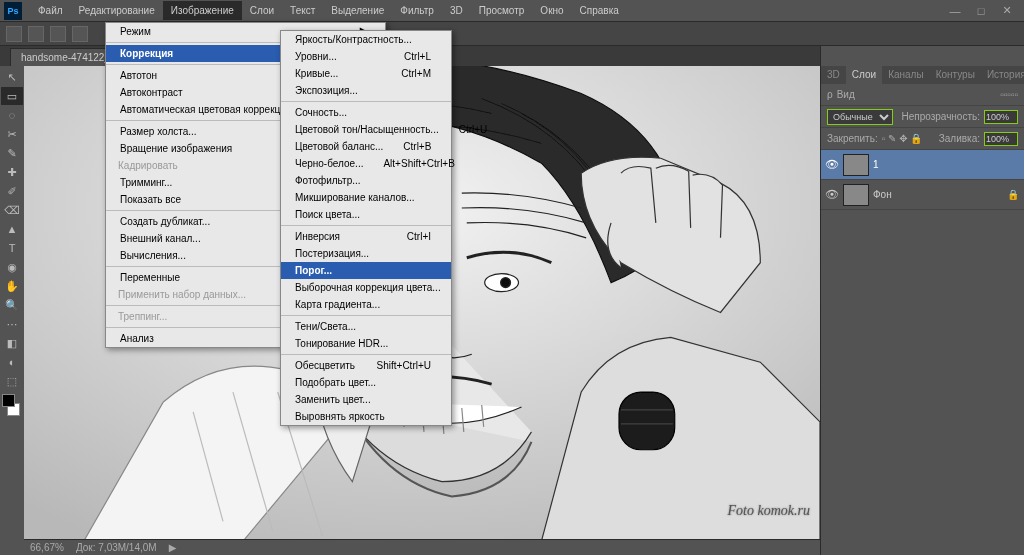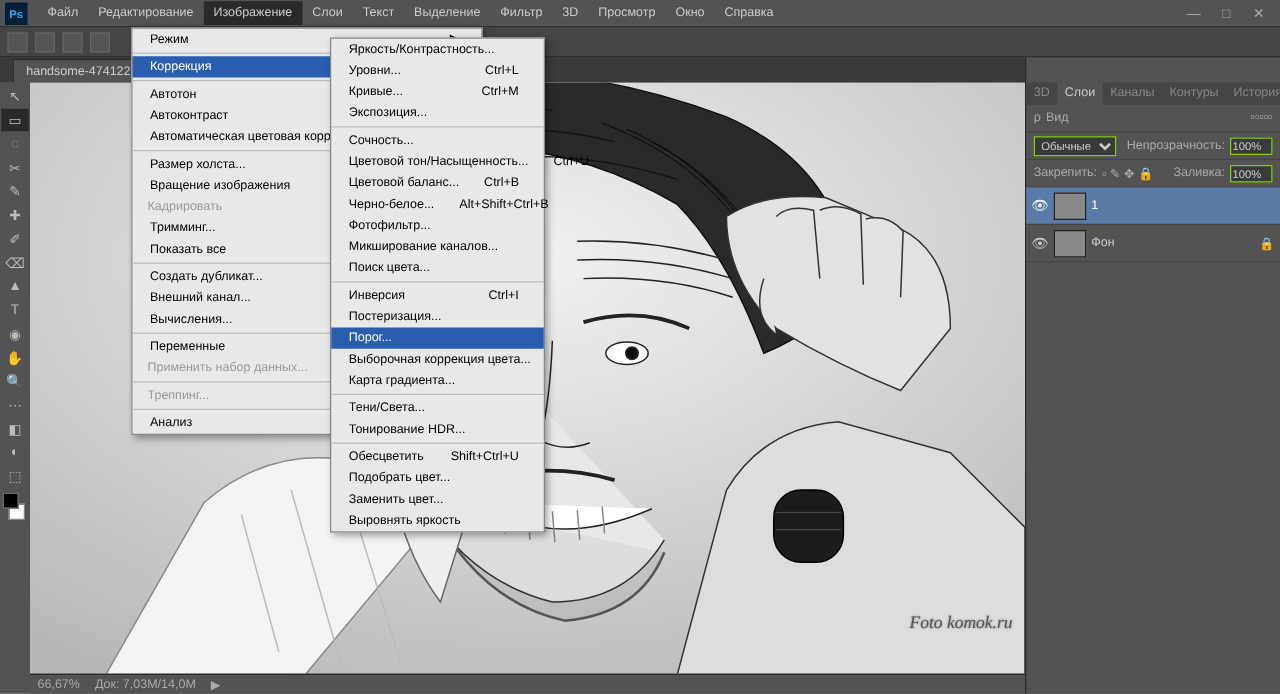--- a/index.html
+++ b/index.html
@@ -31,27 +31,27 @@
 .panel-row { display: flex; align-items: center; height: 22px; padding: 0 6px; gap: 4px; font-size: 9px; color: #aaa; border-bottom: 1px solid #444; }
 .panel-row select, .panel-row input { background: #3a3a3a; border: 1px solid #84cc16; color: #ccc; font-size: 9px; padding: 1px; }
 .layers { background: #535353; }
 .layer { display: flex; align-items: center; height: 30px; padding: 2px 4px; border-bottom: 1px solid #444; gap: 4px; }
 .layer.sel { background: #5a7aa8; color: #fff; }
 .eye { width: 14px; font-size: 11px; }
 .thumb { width: 26px; height: 22px; background: #888; border: 1px solid #222; }
 .statusbar { position: absolute; bottom: 0; left: 24px; right: 204px; height: 16px; background: #535353; display: flex; align-items: center; padding: 0 6px; gap: 12px; font-size: 9px; color: #aaa; border-top: 1px solid #2a2a2a; }
 .menu { position: absolute; background: #e8e8e8; color: #000; border: 1px solid #888; box-shadow: 2px 2px 6px rgba(0,0,0,.4); min-width: 172px; z-index: 100; }
 .menu .item { padding: 3px 20px 3px 14px; font-size: 10px; display: flex; justify-content: space-between; gap: 20px; white-space: nowrap; }
-.menu .item.hl { background: #2a5db0; color: #fff; }
+.menu .item.hl { background: #2a5db0; color: #fff; font-weight: bold; }
 .menu .item.dis { color: #999; padding-left: 12px; }
 .menu .sep { height: 1px; background: #bbb; margin: 2px 0; }
 .menu .arrow::after { content: '▶'; font-size: 7px; }
 .sub1 { top: 22px; left: 105px; }
-.sub2 { top: 30px; left: 264px; width: 160px; }
-.watermark { position: absolute; right: 10px; bottom: 32px; font-family: Georgia, serif; font-style: italic; font-size: 14px; color: #555; text-shadow: 0 0 2px #777; }
+.sub2 { top: 30px; left: 280px; width: 160px; }
+.watermark { position: absolute; right: 10px; bottom: 20px; font-family: Georgia, serif; font-style: italic; font-size: 14px; color: #555; text-shadow: 0 0 2px #777; }
 </style>
 </head>
 <body>
 
 <div class="topbar">
   <div class="ps-logo">Ps</div>
   <div class="menubar" id="menubar">
       <span class="mi">Файл</span>
       <span class="mi">Редактирование</span>
       <span class="mi active">Изображение</span>

